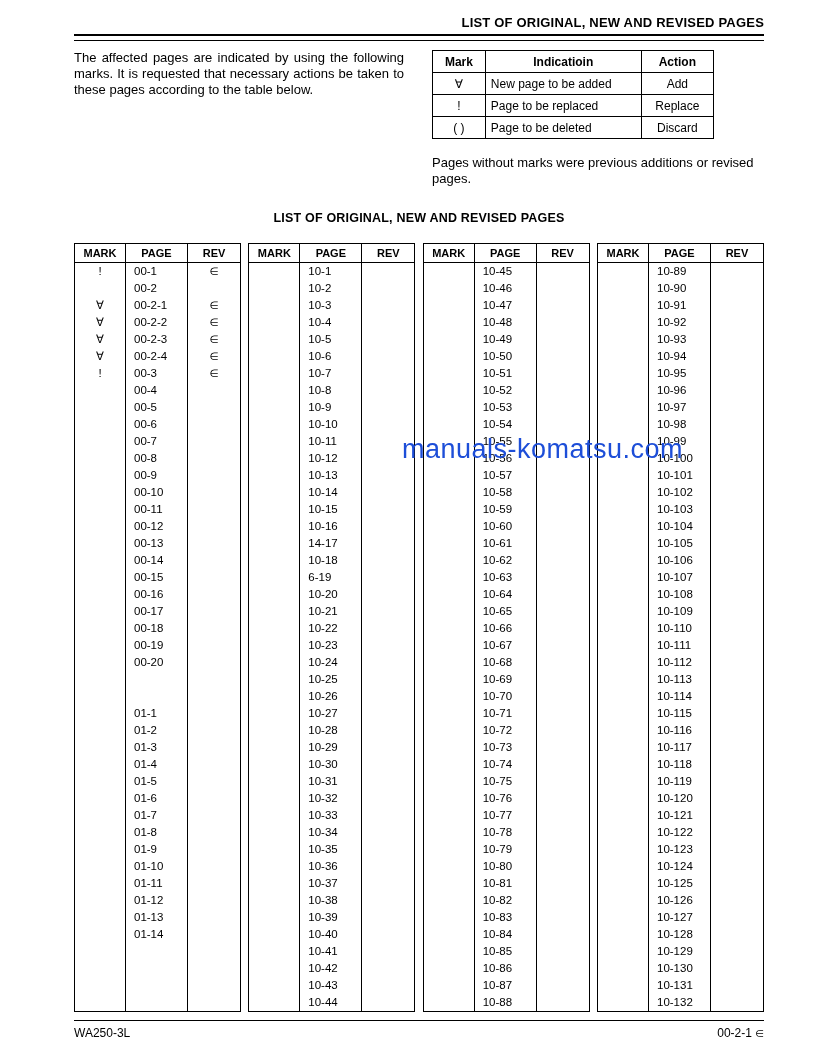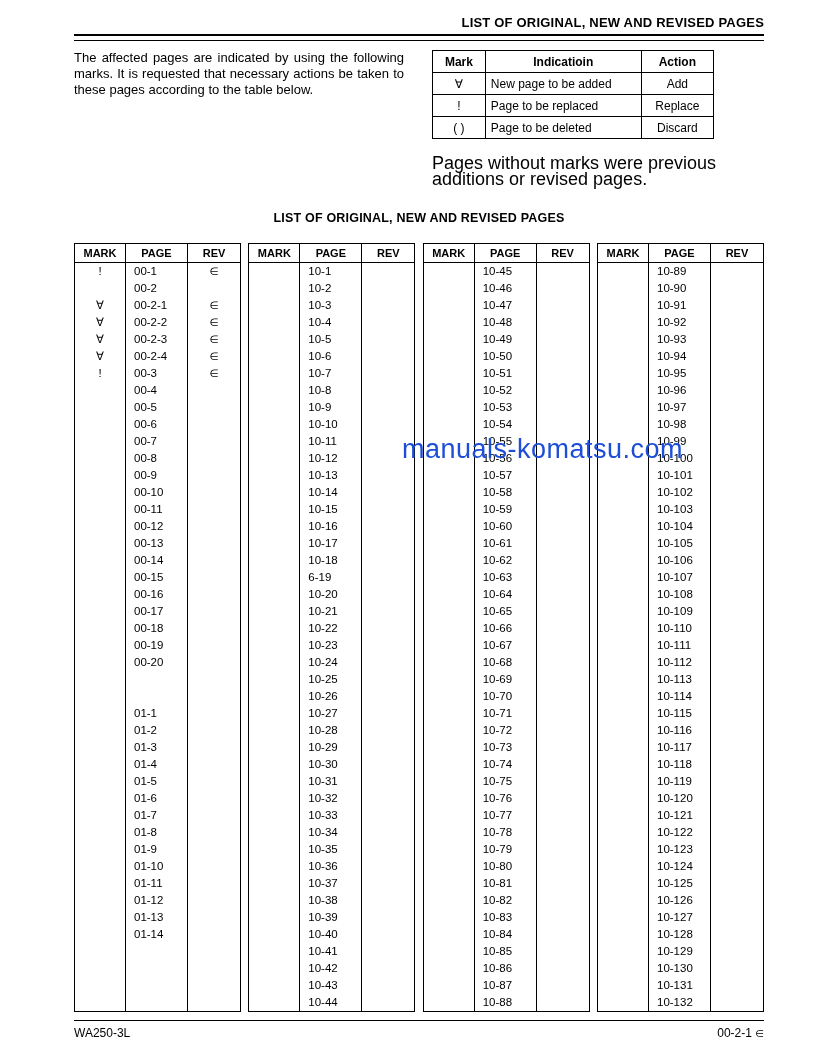--- a/index.html
+++ b/index.html
@@ -52,21 +52,21 @@
     font-size: 12px;
     height: 21px;
     padding: 0 5px;
   }
   table.marks th { font-weight: bold; text-align: center; }
   table.marks td.mk  { width: 44px; text-align: center; }
   table.marks td.ind { width: 158px; text-align: left; }
   table.marks td.act { width: 64px; text-align: center; }
   .note {
     margin-top: 16px;
-    font-size: 18px;
+    font-size: 13px;
     line-height: 16px;
     width: 330px;
   }
   .section-title {
     margin-top: 24px;
     text-align: center;
     font-size: 12.5px;
     font-weight: bold;
     letter-spacing: 0.2px;
   }
@@ -486,21 +486,21 @@
             <td class="c-page">10-15</td>
             <td class="c-rev"></td>
           </tr>
           <tr>
             <td class="c-mark"></td>
             <td class="c-page">10-16</td>
             <td class="c-rev"></td>
           </tr>
           <tr>
             <td class="c-mark"></td>
-            <td class="c-page">10-17</td>
+            <td class="c-page">14-17</td>
             <td class="c-rev"></td>
           </tr>
           <tr>
             <td class="c-mark"></td>
             <td class="c-page">10-18</td>
             <td class="c-rev"></td>
           </tr>
           <tr>
             <td class="c-mark"></td>
             <td class="c-page">6-19</td>

